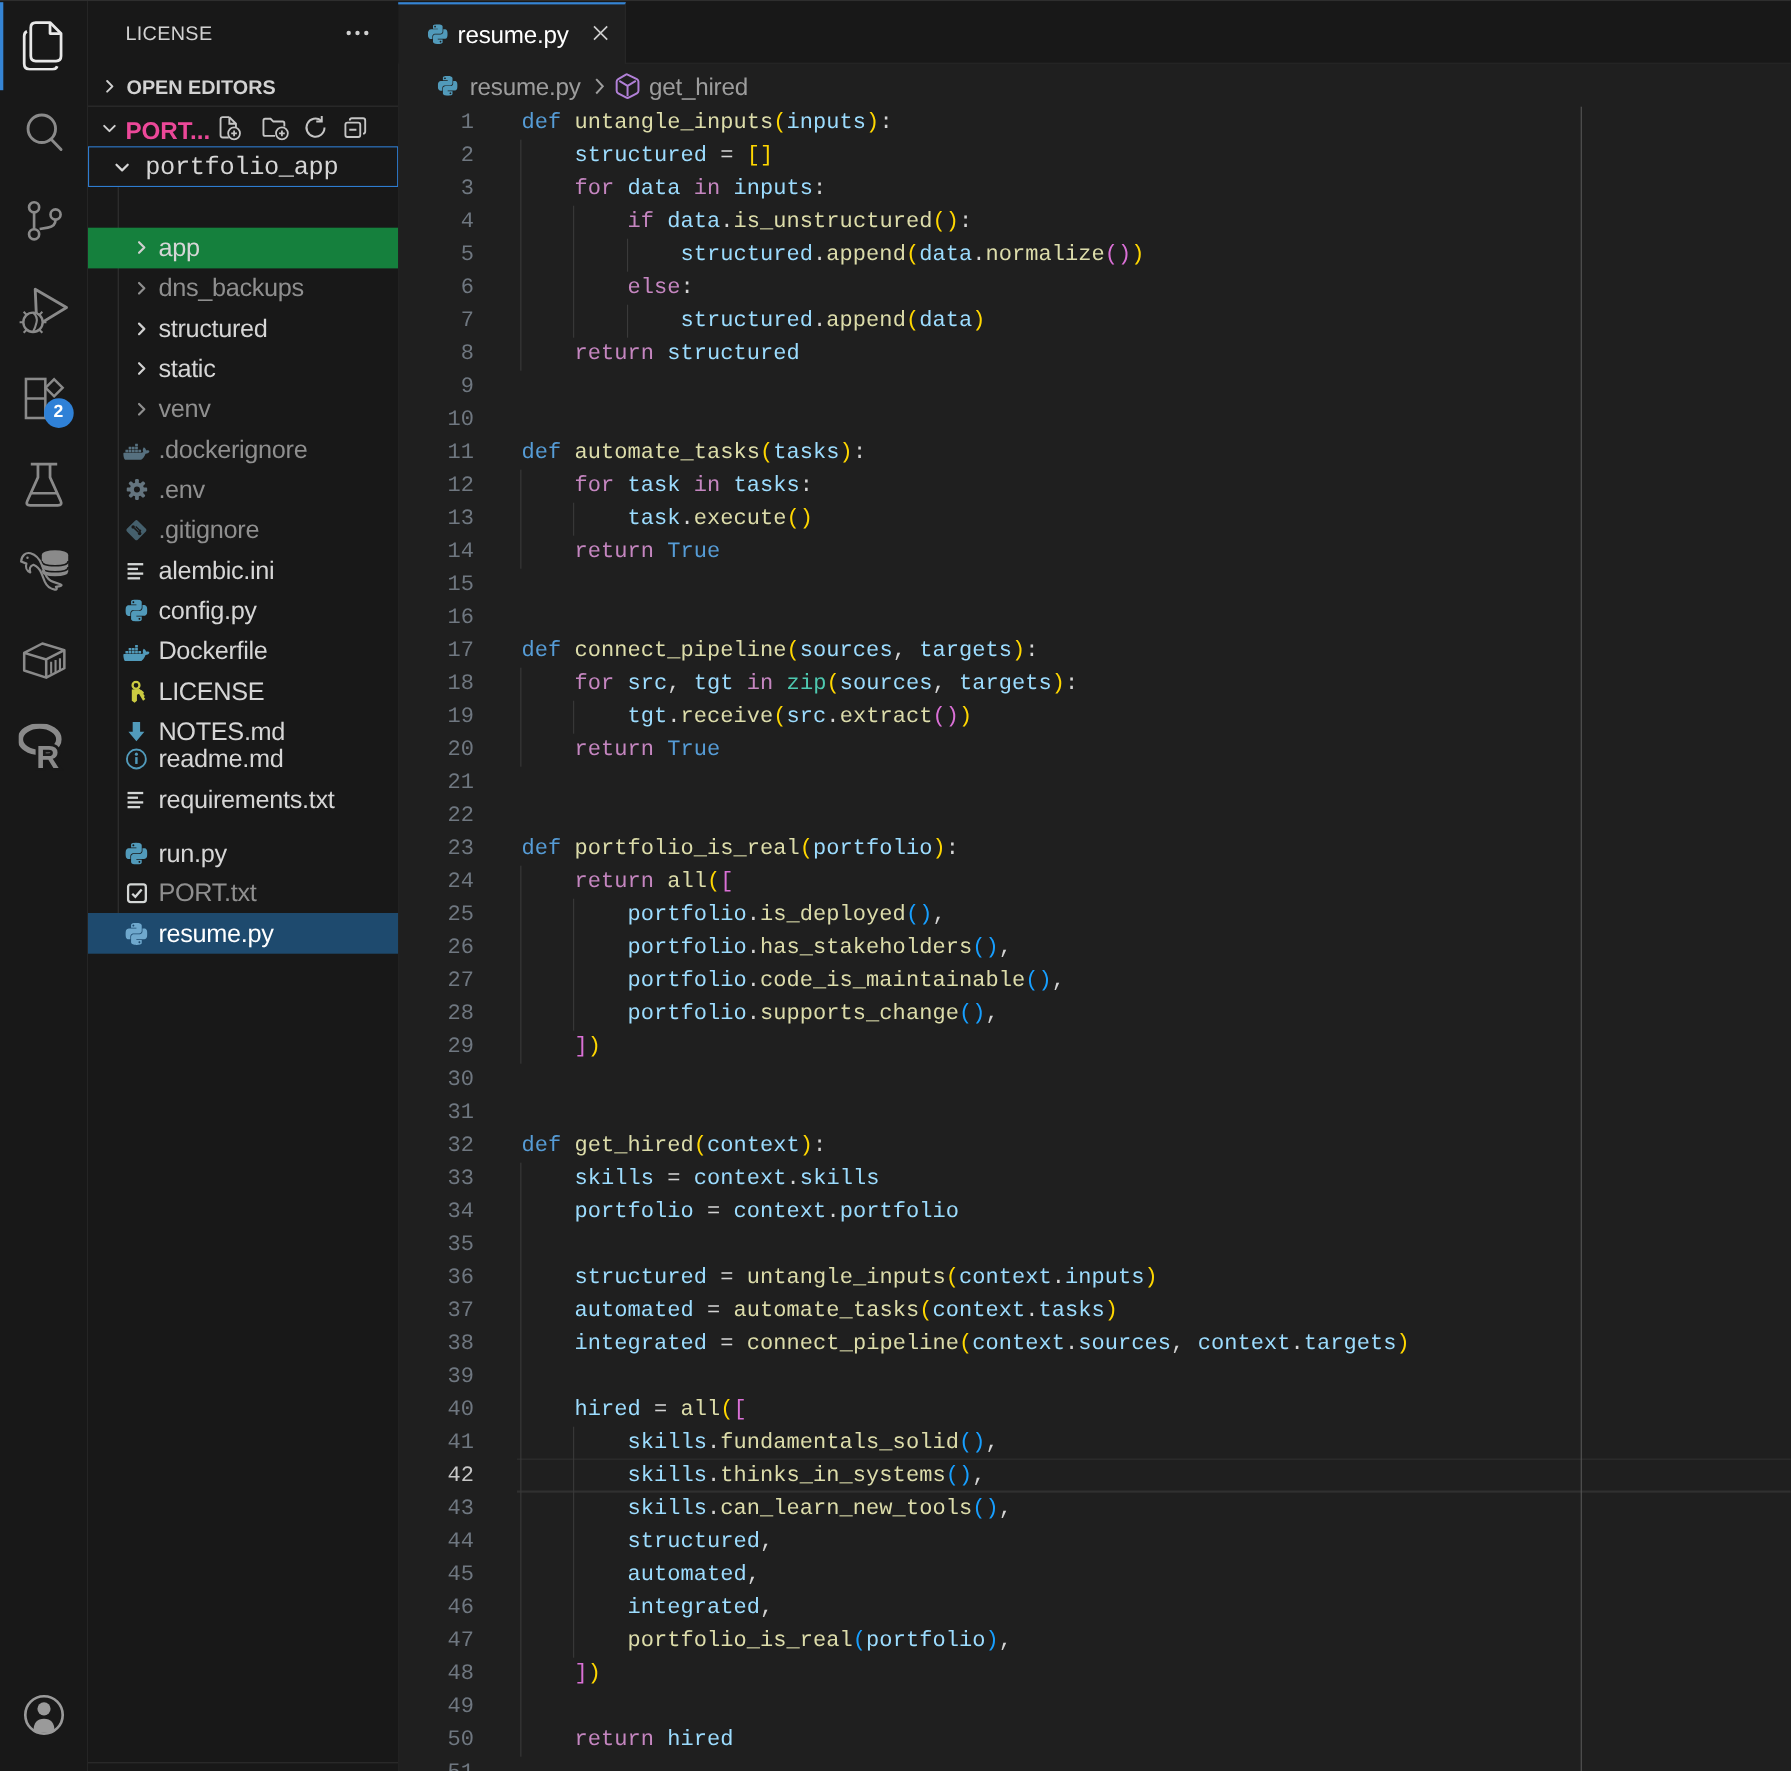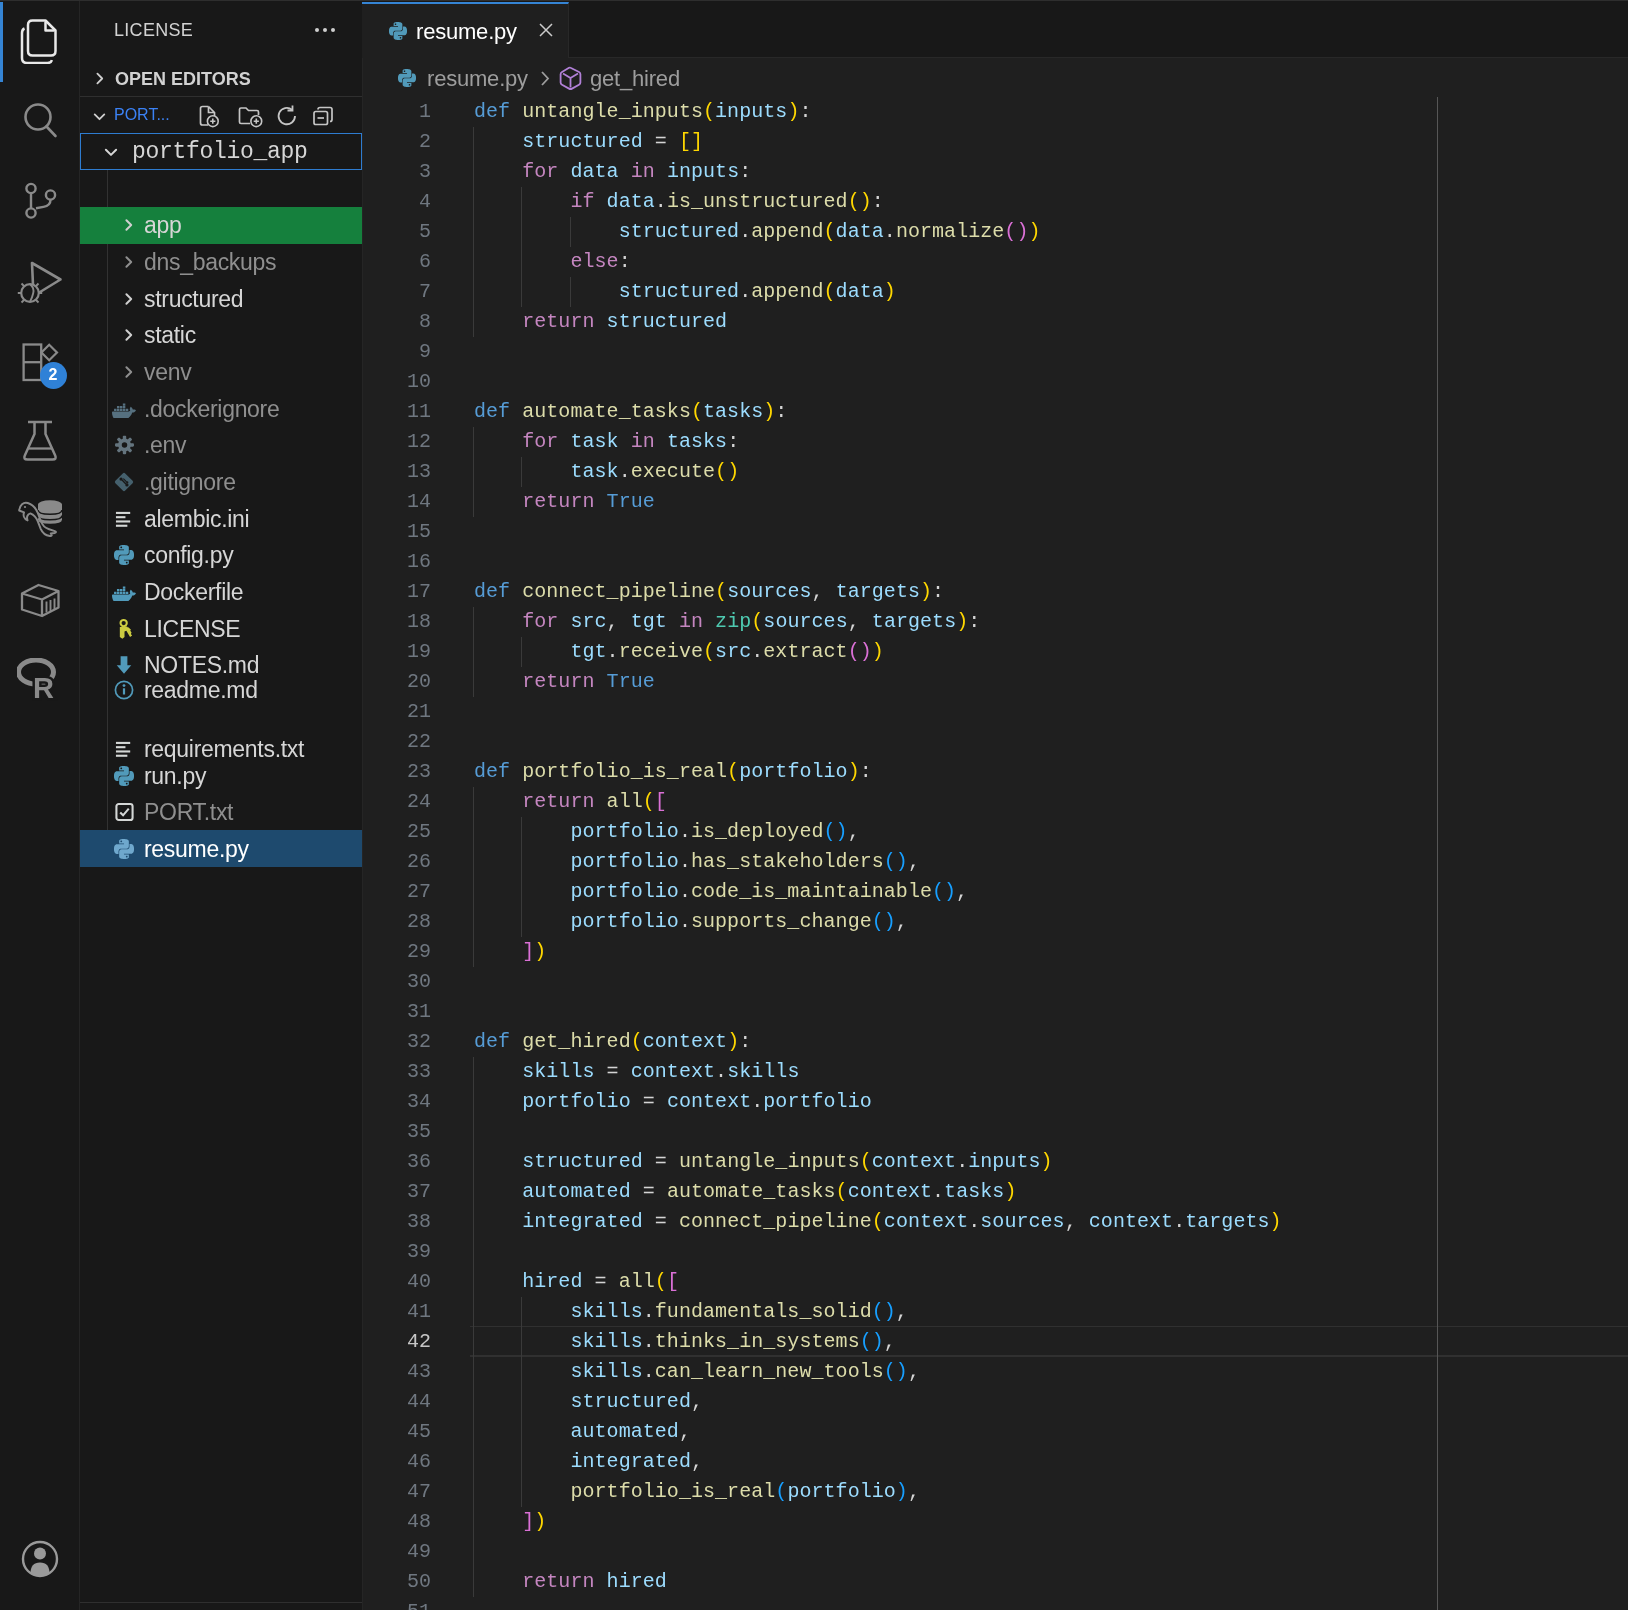--- a/index.html
+++ b/index.html
@@ -131,21 +131,21 @@
         <polyline points="5.3999999999999995,2.6999999999999997 10.200000000000001,7.5 5.3999999999999995,12.299999999999999" fill="none" stroke="#cfcfcf" stroke-width="1.8" stroke-linecap="round" stroke-linejoin="round"></polyline>
       </svg>
     </div>
 <div class="shead" style="top:69px;left:35px;font-size:18px;font-weight:bold;color:#d2d2d2">OPEN EDITORS</div>
 <div class="abs" style="left:0;top:96px;width:282px;height:1px;background:#2f2f2f"></div>
 <div class="abs" style="left:12px;top:109px">
       <svg width="15" height="15" viewBox="0 0 15 15" style="">
         <polyline points="2.6999999999999997,5.3999999999999995 7.5,10.200000000000001 12.299999999999999,5.3999999999999995" fill="none" stroke="#cfcfcf" stroke-width="1.8" stroke-linecap="round" stroke-linejoin="round"></polyline>
       </svg>
     </div>
-<div class="shead" style="top:106px;left:34px;font-size:16px;font-weight:normal;color:#3b82f6">PORT...</div>
+<div class="shead" style="top:106px;left:34px;font-size:22px;font-weight:bold;color:#ec4899">PORT...</div>
 <div class="abs" style="left:116px;top:104px">
       <svg width="24" height="24" viewBox="0 0 24 24" style="">
         <path d="M12.5 2.5 H6.5 q-2 0 -2 2 V19 q0 2 2 2 H12" fill="none" stroke="#c5c5c5" stroke-width="1.7"></path>
 <path d="M12.5 2.5 L18.5 8.5 V12 M12.5 2.5 V8.5 H18.5" fill="none" stroke="#c5c5c5" stroke-width="1.7"></path>
 <circle cx="16.8" cy="17.2" r="5.4" fill="#181818" stroke="#c5c5c5" stroke-width="1.6"></circle>
 <path d="M16.8 14.6 V19.8 M14.2 17.2 H19.4" stroke="#c5c5c5" stroke-width="1.6"></path>
       </svg>
     </div>
 <div class="abs" style="left:157px;top:104px">
       <svg width="26" height="24" viewBox="0 0 26 24" style="">
@@ -310,21 +310,21 @@
 <div class="row" style="top:671px;text-align:center;">
       <div class="fico">
         <svg width="20" height="20" viewBox="0 0 20 20">
 <circle cx="10" cy="10" r="8.6" fill="none" stroke="#519aba" stroke-width="1.7"></circle>
 <rect x="8.9" y="8.3" width="2.2" height="6.2" fill="#519aba"></rect>
           <circle cx="10" cy="5.6" r="1.4" fill="#519aba"></circle>
         </svg>
       </div>
       <div class="lbl t-n" style="left:64px">readme.md</div>
     </div>
-<div class="row" style="top:730px;text-decoration:underline;">
+<div class="row" style="top:708px;text-decoration:underline;">
       <div class="fico">
         <svg width="19" height="19" viewBox="0 0 20 20">
 <rect x="1" y="2.5" width="15" height="2.2" fill="#d4d7d6"></rect>
           <rect x="1" y="7" width="10" height="2.2" fill="#d4d7d6"></rect>
 <rect x="1" y="11.5" width="15" height="2.2" fill="#d4d7d6"></rect>
           <rect x="1" y="16" width="12" height="2.2" fill="#d4d7d6"></rect>
         </svg>
       </div>
       <div class="lbl t-n" style="left:64px">requirements.txt</div>
     </div>

